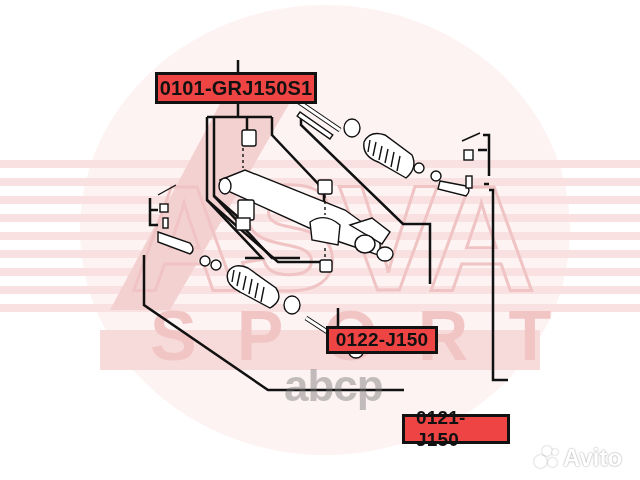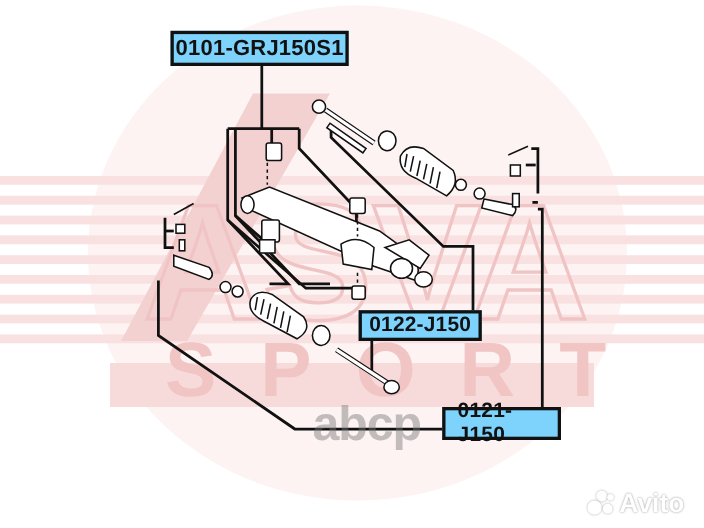--- a/index.html
+++ b/index.html
@@ -1,18 +1,18 @@
 <!DOCTYPE html>
 <html><head>
 <meta charset="utf-8">
 <style>
   html,body{margin:0;padding:0;}
   body{width:640px;height:480px;overflow:hidden;background:#ffffff;position:relative;font-family:"Liberation Sans",sans-serif;}
   #stage{position:absolute;left:0;top:0;width:640px;height:480px;}
-  .label-box{position:absolute;background:#7dd3fc;border:3px solid #111;font-weight:bold;color:#111;font-family:"Liberation Sans",sans-serif;display:flex;align-items:center;justify-content:center;box-sizing:border-box;letter-spacing:0.2px;}
+  .label-box{position:absolute;background:#ef4444;border:3px solid #111;font-weight:bold;color:#111;font-family:"Liberation Sans",sans-serif;display:flex;align-items:center;justify-content:center;box-sizing:border-box;letter-spacing:0.2px;margin-top:44px;}
   .avito{position:absolute;left:534px;top:444px;display:flex;align-items:center;gap:3px;}
   .avito-dots{position:relative;width:26px;height:24px;}
   .avito-dots span{position:absolute;border-radius:50%;background:#fff;box-shadow:0 0 2px rgba(0,0,0,0.35);}
   .avito-text{font-family:"Liberation Sans",sans-serif;font-weight:bold;font-size:24px;color:#fff;text-shadow:0 0 2px rgba(0,0,0,0.45);}
   .abcp{position:absolute;left:284px;top:333px;font-family:"Liberation Sans",sans-serif;font-weight:bold;font-size:44px;color:rgba(120,120,120,0.45);letter-spacing:-1px;margin-top:28px;}
 </style>
 </head>
 <body>
 
 <div id="stage">

